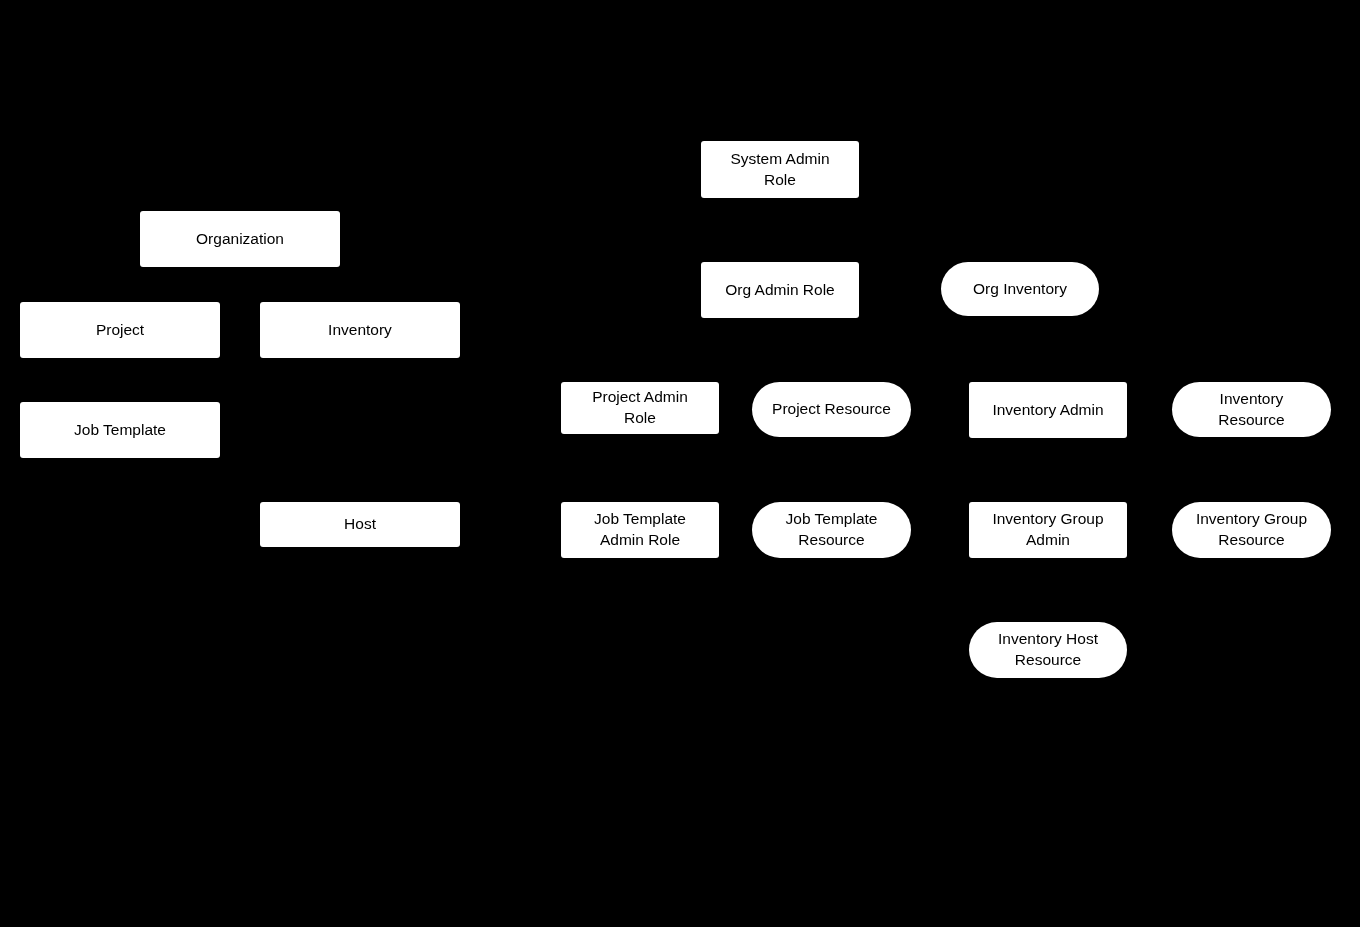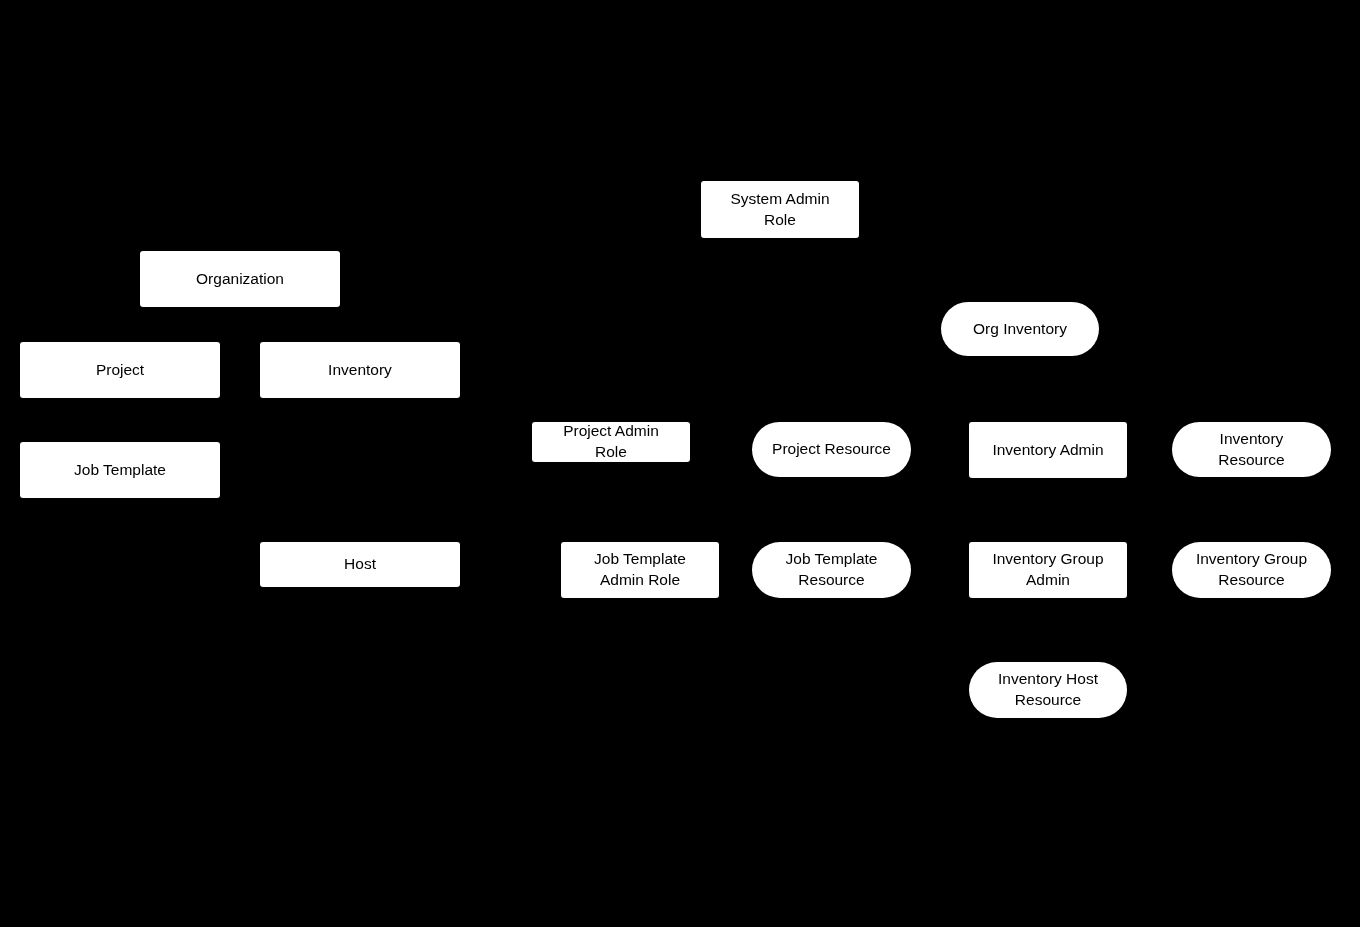--- a/index.html
+++ b/index.html
@@ -28,42 +28,42 @@
     background: #ffffff;
     color: #000000;
     display: flex;
     align-items: center;
     justify-content: center;
     text-align: center;
     font-size: 15.5px;
     line-height: 1.35;
     padding: 2px 6px;
     white-space: pre-line;
-    margin-top: 40px;
   }
   .node.rect {
     border-radius: 3px;
   }
   .node.pill {
     border-radius: 999px;
   }
 </style>
 </head>
 <body>
 
 <div id="canvas">
     <div class="node rect" style="left: 140px; top: 211px; width: 200px; height: 56px;">Organization</div>
     <div class="node rect" style="left: 20px; top: 302px; width: 200px; height: 56px;">Project</div>
     <div class="node rect" style="left: 260px; top: 302px; width: 200px; height: 56px;">Inventory</div>
     <div class="node rect" style="left: 20px; top: 402px; width: 200px; height: 56px;">Job Template</div>
     <div class="node rect" style="left: 260px; top: 502px; width: 200px; height: 45px;">Host</div>
     <div class="node rect" style="left: 701px; top: 141px; width: 158px; height: 57px;">System Admin
 Role</div>
+    <div class="node rect" style="left: 701px; top: 262px; width: 158px; height: 56px;">Org Admin Role</div>
     <div class="node pill" style="left: 941px; top: 262px; width: 158px; height: 54px;">Org Inventory</div>
-    <div class="node rect" style="left: 532px; top: 382px; width: 158px; height: 40px;">Project Admin
+    <div class="node rect" style="left: 561px; top: 382px; width: 158px; height: 52px;">Project Admin
 Role</div>
     <div class="node pill" style="left: 752px; top: 382px; width: 159px; height: 55px;">Project Resource</div>
     <div class="node rect" style="left: 969px; top: 382px; width: 158px; height: 56px;">Inventory Admin</div>
     <div class="node pill" style="left: 1172px; top: 382px; width: 159px; height: 55px;">Inventory
 Resource</div>
     <div class="node rect" style="left: 561px; top: 502px; width: 158px; height: 56px;">Job Template
 Admin Role</div>
     <div class="node pill" style="left: 752px; top: 502px; width: 159px; height: 56px;">Job Template
 Resource</div>
     <div class="node rect" style="left: 969px; top: 502px; width: 158px; height: 56px;">Inventory Group

